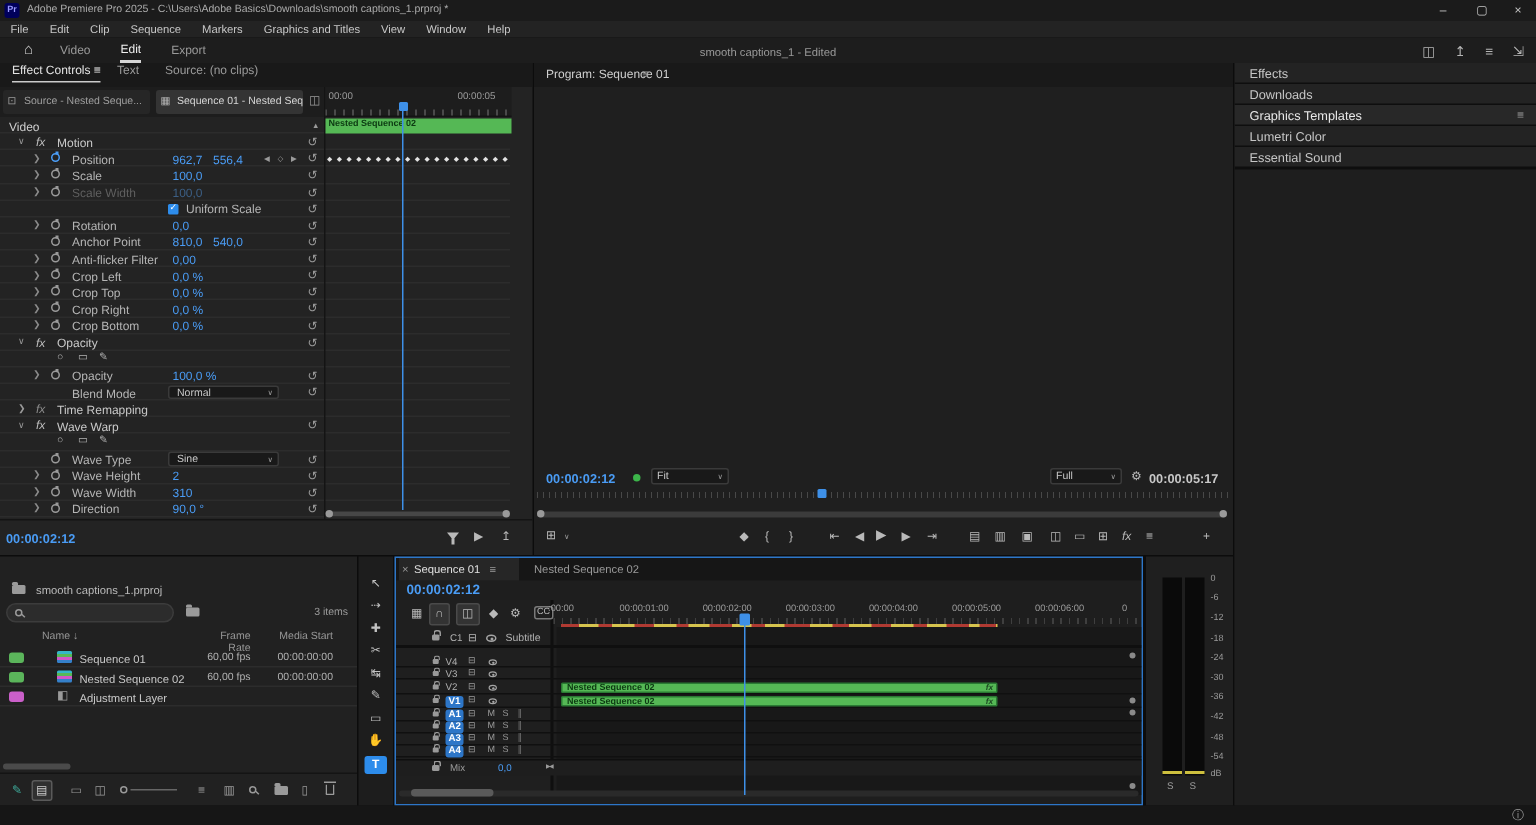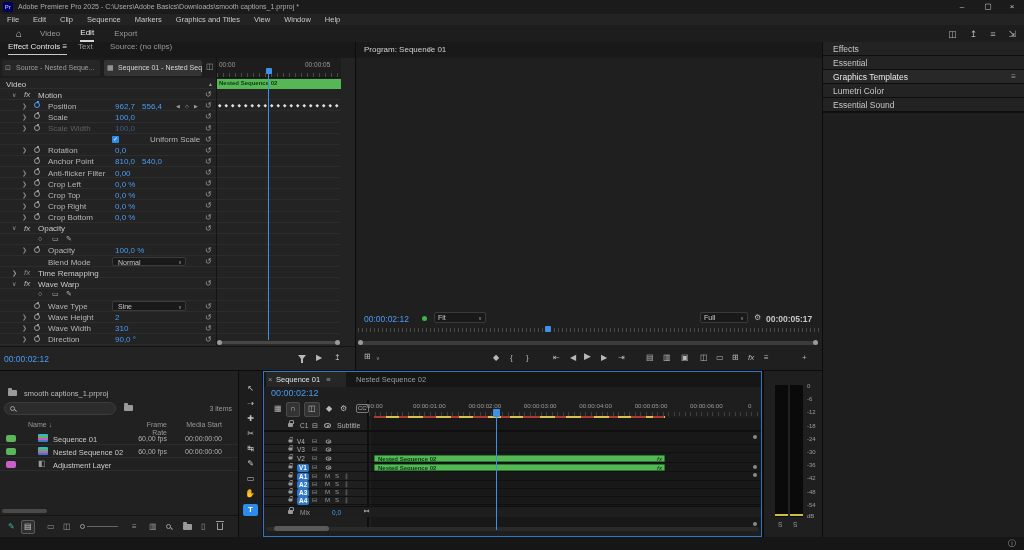--- a/index.html
+++ b/index.html
@@ -110,21 +110,21 @@
 .clip .fxb{position:absolute;right:2px;top:0;font-style:italic;font-size:5.5px;color:#1c4a22}
 #tl-playhead{position:absolute;left:232px;top:44px;width:1px;height:114px;background:#3e90e8;z-index:5}
 #tl-ph-cap{position:absolute;left:229px;top:37px;width:7px;height:8px;background:#3e90e8;border-radius:1px;z-index:5}
 .boxic{background:#333;border:1px solid #4a4a4a;border-radius:2px}
 
 #meters{left:764px;top:371px;width:58px;height:166px;background:#1f1f1f}
 .meterbar{position:absolute;top:14px;width:13px;height:132px;background:#0a0a0a}
 .meterbar::after{content:"";position:absolute;left:0;bottom:1px;width:100%;height:2px;background:#cdbf3e}
 
 #status-bar{left:0;top:537px;width:1024px;height:13px;background:#161616;position:absolute}
-.tcode{color:#4a9cf5;font-weight:normal}
+.tcode{color:#4a9cf5;font-weight:bold}
 </style>
 </head>
 <body>
 
 <div id="app">
 
   <div id="title-bar" class="abs">
     <span id="pr-logo">Pr</span>
     <span id="title-text">Adobe Premiere Pro 2025 - C:\Users\Adobe Basics\Downloads\smooth captions_1.prproj *</span>
     <span class="winbtn" style="right:56px">–</span>
@@ -146,20 +146,21 @@
       </span>
   </div>
 
   <div id="ws-bar" class="abs">
     <span class="abs" style="left:16px;top:3px;font-size:10px;color:#d0d0d0">⌂</span>
     <span id="ws-tabs">
         <span class="ws-tab">Video</span>
         <span class="ws-tab active">Edit</span>
         <span class="ws-tab">Export</span>
       </span>
+    <span id="ws-doc">smooth captions_1 - Edited</span>
     <span id="ws-right">
       <span>◫</span>
       <span>↥</span>
       <span>≡</span>
       <span>⇲</span>
     </span>
   </div>
 
   <div id="ec" class="panel">
     <div id="ec-ptabs">
@@ -207,21 +208,21 @@
         </div>
         <div class="ec-row" style="top: 44.5px;">
           <span style="position: absolute; left: 22px; top: 2.5px; font-size: 6px; color: rgb(138, 138, 138);">❯</span>
           <span class="icon-stopwatch sw-nub" style="position: absolute; left: 34px; top: 2px;"></span>
           <span style="position: absolute; left: 48px; top: 1.5px; font-size: 8px; color: rgb(95, 95, 95);">Scale Width</span>
           <span style="position: absolute; left: 115px; top: 1.5px; font-size: 8px; color: rgb(60, 95, 133);">100,0</span>
           <span style="position: absolute; left: 205px; top: 1px; font-size: 8px; color: rgb(154, 154, 154);">↺</span>
         </div>
         <div class="ec-row" style="top: 55.625px;">
           <span style="position: absolute; left: 112px; top: 2px; width: 7px; height: 7px; background: rgb(45, 140, 235); border-radius: 1px; color: rgb(255, 255, 255); font-size: 6px; line-height: 7px; text-align: center;">✓</span>
-          <span style="position: absolute; left: 124px; top: 1.5px; font-size: 8px; color: rgb(181, 181, 181); margin-left: 26px;">Uniform Scale</span>
+          <span style="position: absolute; left: 124px; top: 1.5px; font-size: 8px; color: rgb(181, 181, 181);">Uniform Scale</span>
           <span style="position: absolute; left: 205px; top: 1px; font-size: 8px; color: rgb(154, 154, 154);">↺</span>
         </div>
         <div class="ec-row" style="top: 66.75px;">
           <span style="position: absolute; left: 22px; top: 2.5px; font-size: 6px; color: rgb(138, 138, 138);">❯</span>
           <span class="icon-stopwatch sw-nub" style="position: absolute; left: 34px; top: 2px;"></span>
           <span style="position: absolute; left: 48px; top: 1.5px; font-size: 8px; color: rgb(181, 181, 181);">Rotation</span>
           <span style="position: absolute; left: 115px; top: 1.5px; font-size: 8px; color: rgb(74, 156, 245);">0,0</span>
           <span style="position: absolute; left: 205px; top: 1px; font-size: 8px; color: rgb(154, 154, 154);">↺</span>
         </div>
         <div class="ec-row" style="top: 77.875px;">
@@ -403,21 +404,21 @@
     <div class="abs" style="left:0;top:306px;width:466px;height:22px">
       <span class="abs gic" style="left:8px;top:5px">⊞</span>
       <span class="abs" style="left:20px;top:7px;font-size:5px;color:#9a9a9a">∨</span>
       <span id="prog-transport"><span style="position: absolute; left: 137px; top: 5px; font-size: 8px; color: rgb(185, 185, 185);">◆</span><span style="position: absolute; left: 154px; top: 5px; font-size: 8px; color: rgb(185, 185, 185);">{</span><span style="position: absolute; left: 170px; top: 5px; font-size: 8px; color: rgb(185, 185, 185);">}</span><span style="position: absolute; left: 197px; top: 5px; font-size: 8px; color: rgb(185, 185, 185);">⇤</span><span style="position: absolute; left: 214px; top: 5px; font-size: 8px; color: rgb(185, 185, 185);">◀</span><span style="position: absolute; left: 228px; top: 3px; font-size: 9px; color: rgb(185, 185, 185);">▶</span><span style="position: absolute; left: 245px; top: 5px; font-size: 8px; color: rgb(185, 185, 185);">▶</span><span style="position: absolute; left: 262px; top: 5px; font-size: 8px; color: rgb(185, 185, 185);">⇥</span><span style="position: absolute; left: 290px; top: 5px; font-size: 8px; color: rgb(185, 185, 185);">▤</span><span style="position: absolute; left: 307px; top: 5px; font-size: 8px; color: rgb(185, 185, 185);">▥</span><span style="position: absolute; left: 325px; top: 5px; font-size: 8px; color: rgb(185, 185, 185);">▣</span><span style="position: absolute; left: 344px; top: 5px; font-size: 8px; color: rgb(185, 185, 185);">◫</span><span style="position: absolute; left: 360px; top: 5px; font-size: 8px; color: rgb(185, 185, 185);">▭</span><span style="position: absolute; left: 376px; top: 5px; font-size: 8px; color: rgb(185, 185, 185);">⊞</span><span style="position: absolute; left: 392px; top: 5px; font-size: 8px; color: rgb(185, 185, 185); font-style: italic;">fx</span><span style="position: absolute; left: 408px; top: 5px; font-size: 8px; color: rgb(185, 185, 185);">≡</span><span style="position: absolute; left: 446px; top: 5px; font-size: 8px; color: rgb(185, 185, 185);">+</span></span>
     </div>
   </div>
 
   <div id="right-stack" class="panel">
     <div id="rs-items">
         <div class="rs-item" style="top: 0px;">Effects</div>
-        <div class="rs-item" style="top: 14px;">Essential</div>
+        <div class="rs-item" style="top: 14px;">Downloads</div>
         <div class="rs-item active" style="top: 28px;">Graphics Templates<span style="position: absolute; right: 8px; top: 3px; font-size: 8px; color: rgb(154, 154, 154); line-height: 1;">≡</span></div>
         <div class="rs-item" style="top: 42px;">Lumetri Color</div>
         <div class="rs-item" style="top: 56px;">Essential Sound</div>
       </div>
     <div id="rs-body"></div>
   </div>
 
   <div id="project" class="panel">
     <span class="icon-folder" style="left:8px;top:19px"></span>
     <span class="abs" style="left:24px;top:18px;font-size:7.5px;color:#bbb">smooth captions_1.prproj</span>

